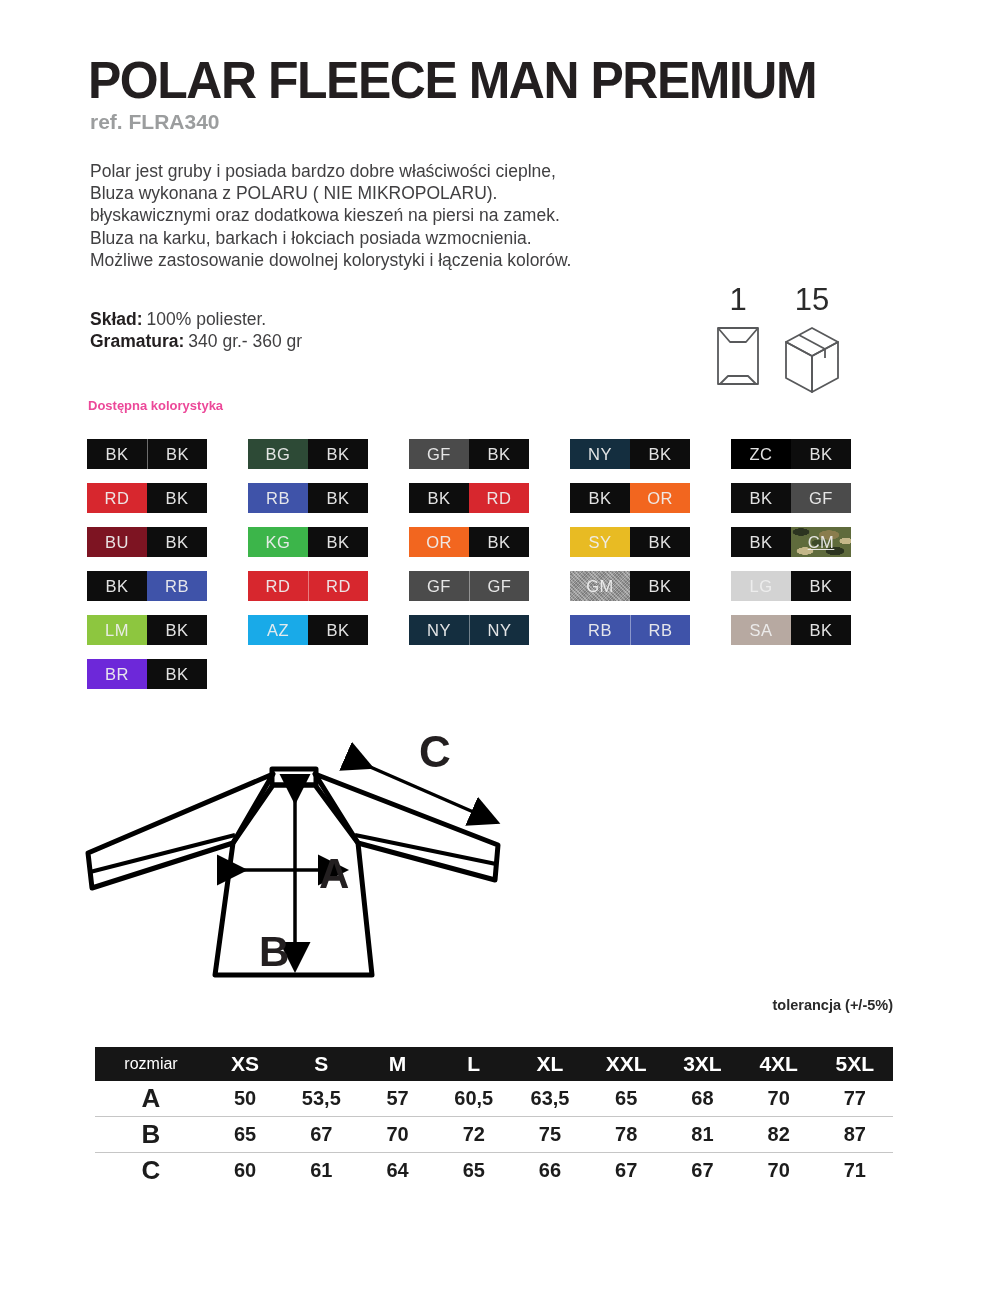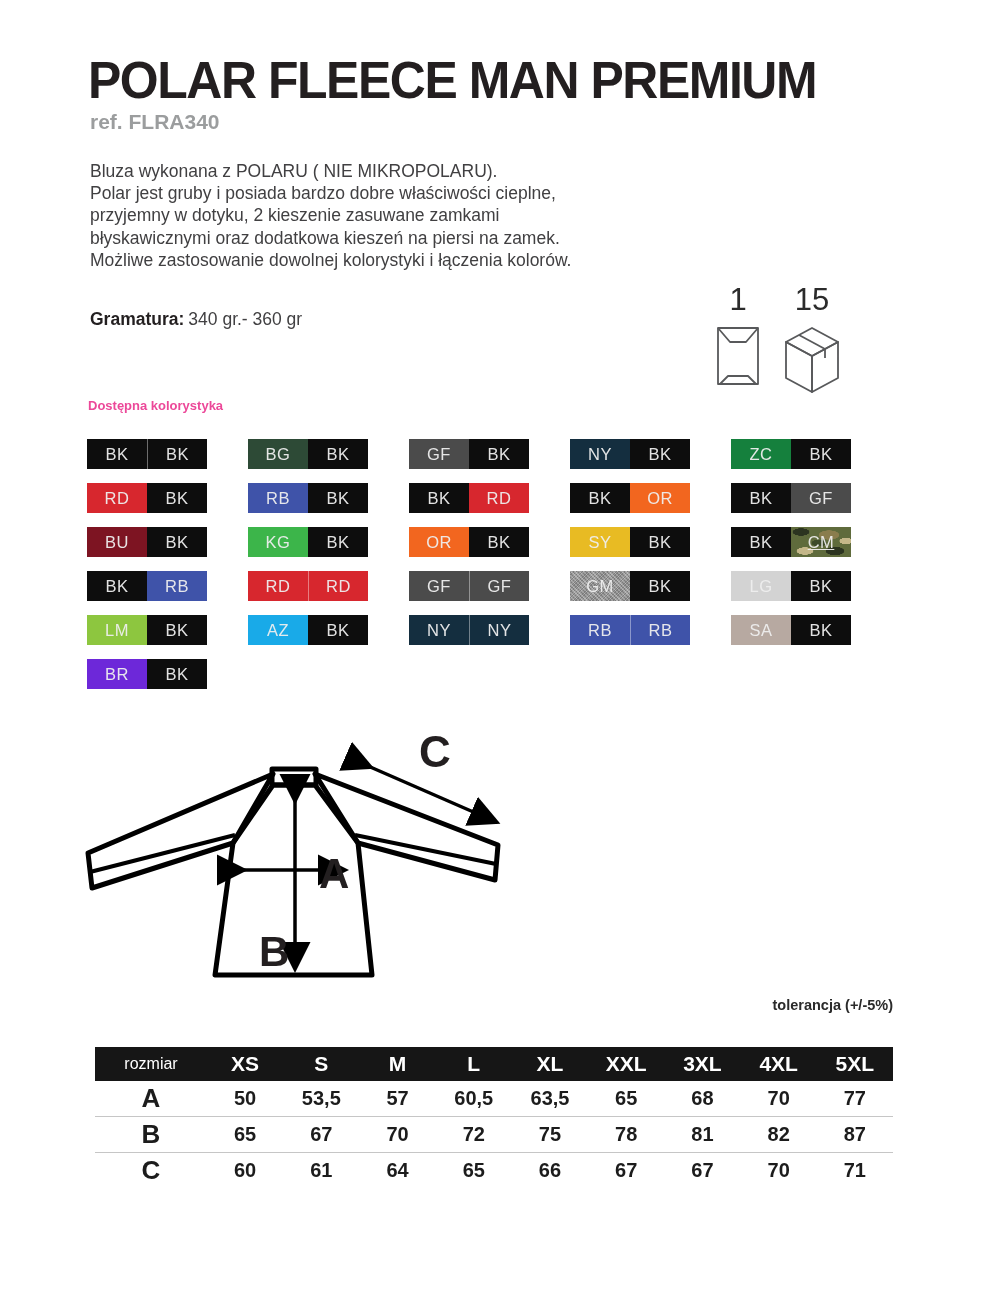--- a/index.html
+++ b/index.html
@@ -72,28 +72,31 @@
   table.size tbody tr:not(:last-child) th,
   table.size tbody tr:not(:last-child) td{border-bottom:1px solid #c6c6c6;}
 </style>
 </head>
 <body>
 
 <div class="abs title">POLAR FLEECE MAN PREMIUM</div>
 <div class="abs ref">ref. FLRA340</div>
 
 <div class="abs desc">
+  <div>Polar jest gruby i posiada bardzo dobre właściwości cieplne,</div>
   <div>Bluza wykonana z POLARU ( NIE MIKROPOLARU).</div>
-  <div>Polar jest gruby i posiada bardzo dobre właściwości cieplne,</div>
-  <div>przyjemny w dotyku, 2 kieszenie zasuwane zamkami</div>
   <div>błyskawicznymi oraz dodatkowa kieszeń na piersi na zamek.</div>
+  <div>Bluza na karku, barkach i łokciach posiada wzmocnienia.</div>
   <div>Możliwe zastosowanie dowolnej kolorystyki i łączenia kolorów.</div>
 </div>
 
 <div class="abs specs">
+  <div>
+    <span class="spec-label">Skład:</span><span>100% poliester.</span>
+  </div>
   <div>
     <span class="spec-label">Gramatura:</span><span>340 gr.- 360 gr</span>
   </div>
 </div>
 
 <div class="abs packaging">
   <div class="pack-item">
     <div class="pack-num">1</div>
     <span>
       <svg width="46" height="60" viewBox="0 0 46 60" fill="none" stroke="#58595b" stroke-width="1.8" stroke-linejoin="round">
@@ -206,21 +209,21 @@
         <span class="swatch-half gm">GM</span>
         <span class="swatch-half" style="background: rgb(13, 13, 13);">BK</span>
       </div>
       <div class="swatch-pair">
         <span class="swatch-half" style="background: rgb(63, 83, 169);">RB</span>
         <span class="swatch-half same-divider" style="background: rgb(63, 83, 169);">RB</span>
       </div>
     </div>
     <div class="swatch-col">
       <div class="swatch-pair">
-        <span class="swatch-half" style="background: #15803d;">ZC</span>
+        <span class="swatch-half" style="background: #000000;">ZC</span>
         <span class="swatch-half" style="background: rgb(13, 13, 13);">BK</span>
       </div>
       <div class="swatch-pair">
         <span class="swatch-half" style="background: rgb(13, 13, 13);">BK</span>
         <span class="swatch-half" style="background: rgb(75, 75, 75);">GF</span>
       </div>
       <div class="swatch-pair">
         <span class="swatch-half" style="background: rgb(13, 13, 13);">BK</span>
         <span class="swatch-half cm">CM</span>
       </div>

